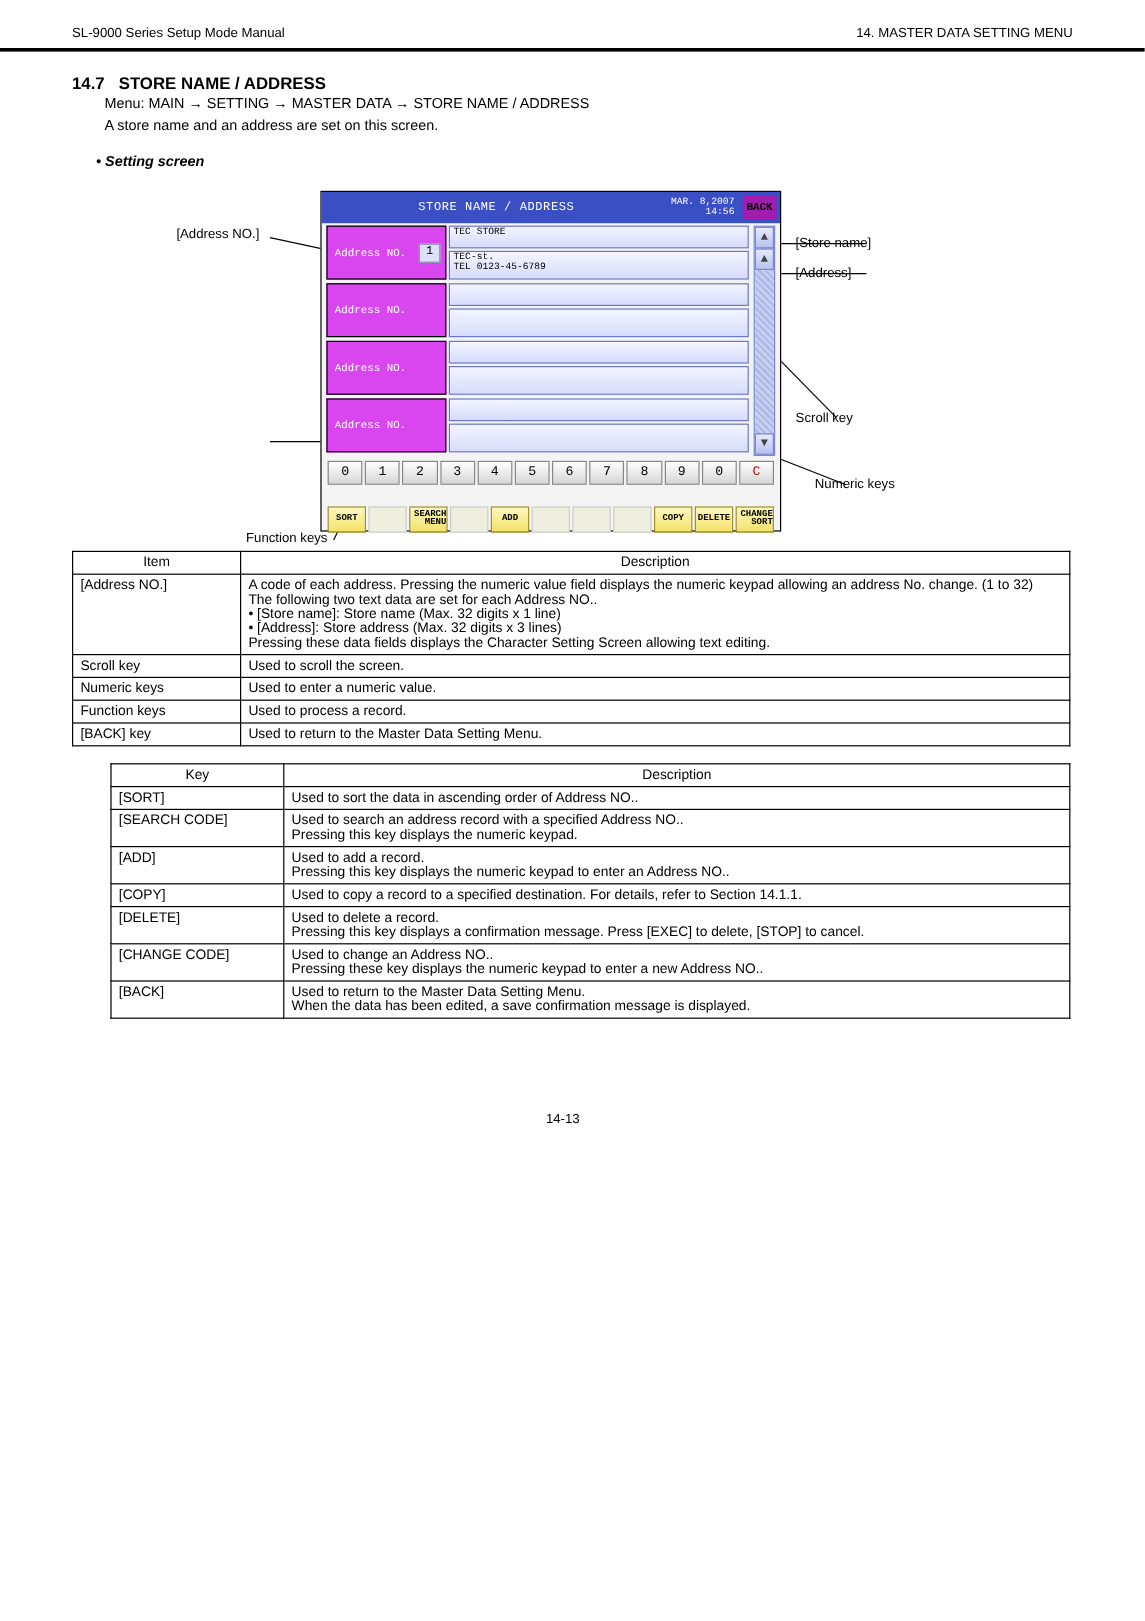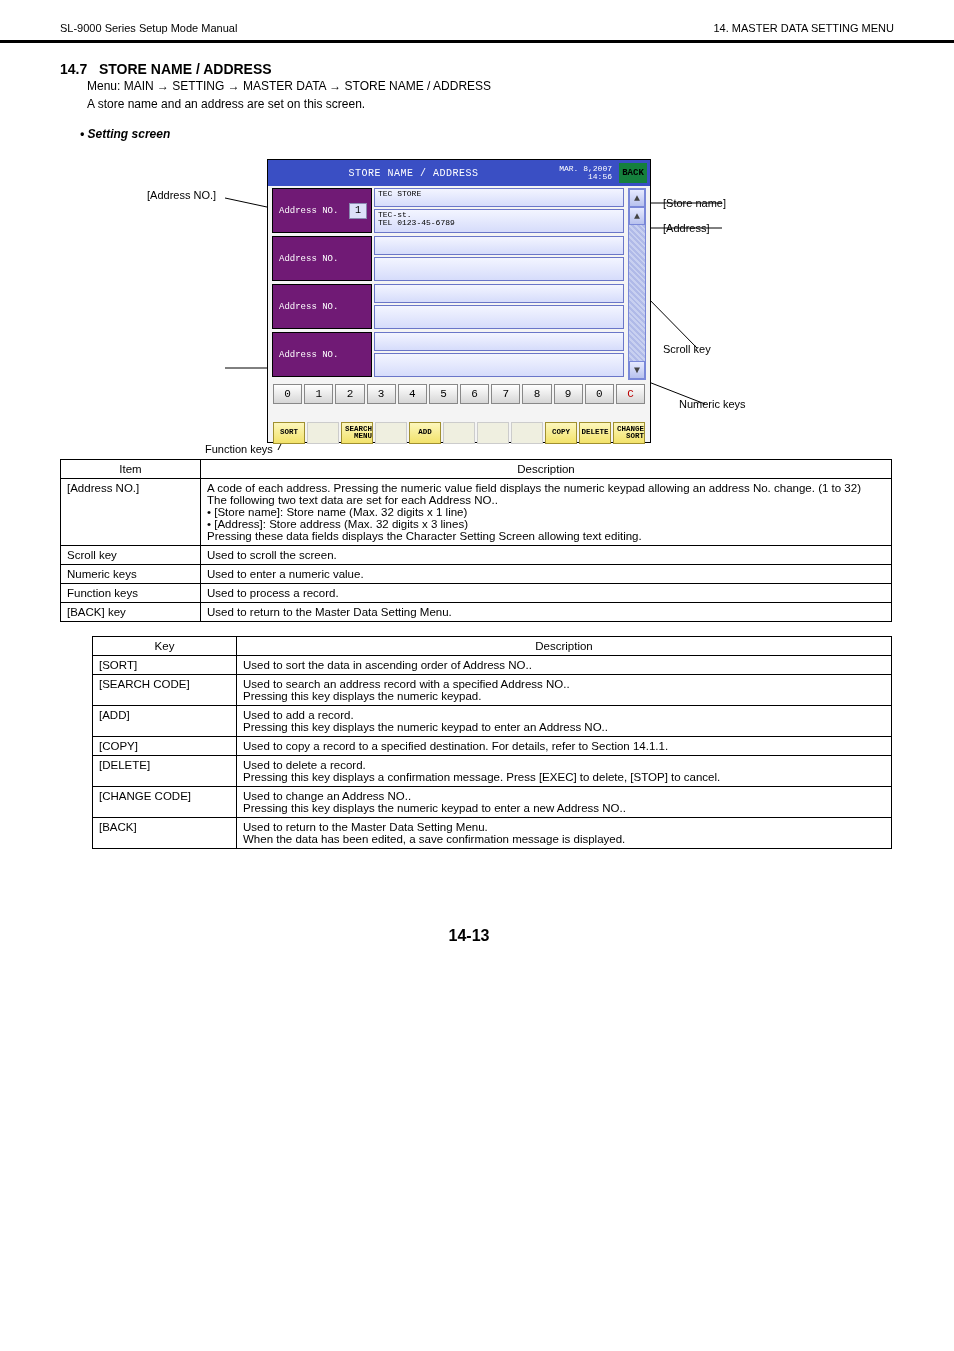--- a/index.html
+++ b/index.html
@@ -65,39 +65,39 @@
     display: flex;
     align-items: center;
     background: #3a4fc4;
     color: #fff;
     height: 26px;
     font-size: 9px;
   }
   .ui-titlebar .title-text { flex: 1; text-align: center; font-size: 10px; letter-spacing: 0.5px; }
   .ui-titlebar .date { font-size: 8px; text-align: right; padding-right: 4px; line-height: 1; }
   .ui-titlebar .back {
-    background: #15803d;
+    background: #a21caf;
     color: #000;
     font-weight: bold;
     font-size: 9px;
     width: 28px; height: 20px;
     display: flex; align-items: center; justify-content: center;
     margin: 0 3px;
   }
   .ui-rows {
     position: relative;
     padding: 2px 4px 0 4px;
   }
   .ui-row {
     display: flex;
     margin-bottom: 3px;
   }
   .ui-row .rowlabel {
     width: 100px;
-    background: #701a75;
+    background: #d946ef;
     color: #fff;
     font-size: 9px;
     display: flex;
     align-items: center;
     padding-left: 6px;
     border: 1px solid #000;
     position: relative;
   }
   .ui-row .rowlabel .num {
     position: absolute;
@@ -190,23 +190,22 @@
     vertical-align: top;
     text-align: left;
   }
   table.t.items { width: 832px; }
   table.t.items td.c0 { width: 140px; }
   table.t.keys { width: 800px; margin-left: 92px; border-radius: 11px; }
   table.t.keys td.c0 { width: 144px; }
 
   .page-num {
     text-align: center;
-    font-size: 16px;
+    font-size: 11px;
     padding: 78px 16px 20px 0;
-    font-weight: bold;
   }
 </style>
 </head>
 <body>
 
 <div class="header">
   <span>SL-9000 Series Setup Mode Manual</span>
   <span>14. MASTER DATA SETTING MENU</span>
 </div>
 
@@ -389,21 +388,21 @@
         <td style="white-space:pre-line">Used to copy a record to a specified destination. For details, refer to Section 14.1.1.</td>
       </tr>
   <tr>
         <td class="c0">[DELETE]</td>
         <td style="white-space:pre-line">Used to delete a record.
 Pressing this key displays a confirmation message.  Press [EXEC] to delete, [STOP] to cancel.</td>
       </tr>
   <tr>
         <td class="c0">[CHANGE CODE]</td>
         <td style="white-space:pre-line">Used to change an Address NO..
-Pressing this key displays the numeric keypad to enter a new Address NO..</td>
+Pressing these key displays the numeric keypad to enter a new Address NO..</td>
       </tr>
   <tr>
         <td class="c0">[BACK]</td>
         <td style="white-space:pre-line">Used to return to the Master Data Setting Menu.
 When the data has been edited, a save confirmation message is displayed.</td>
       </tr>
 </tbody>
   </table>
 
 <div class="page-num">14-13</div>

